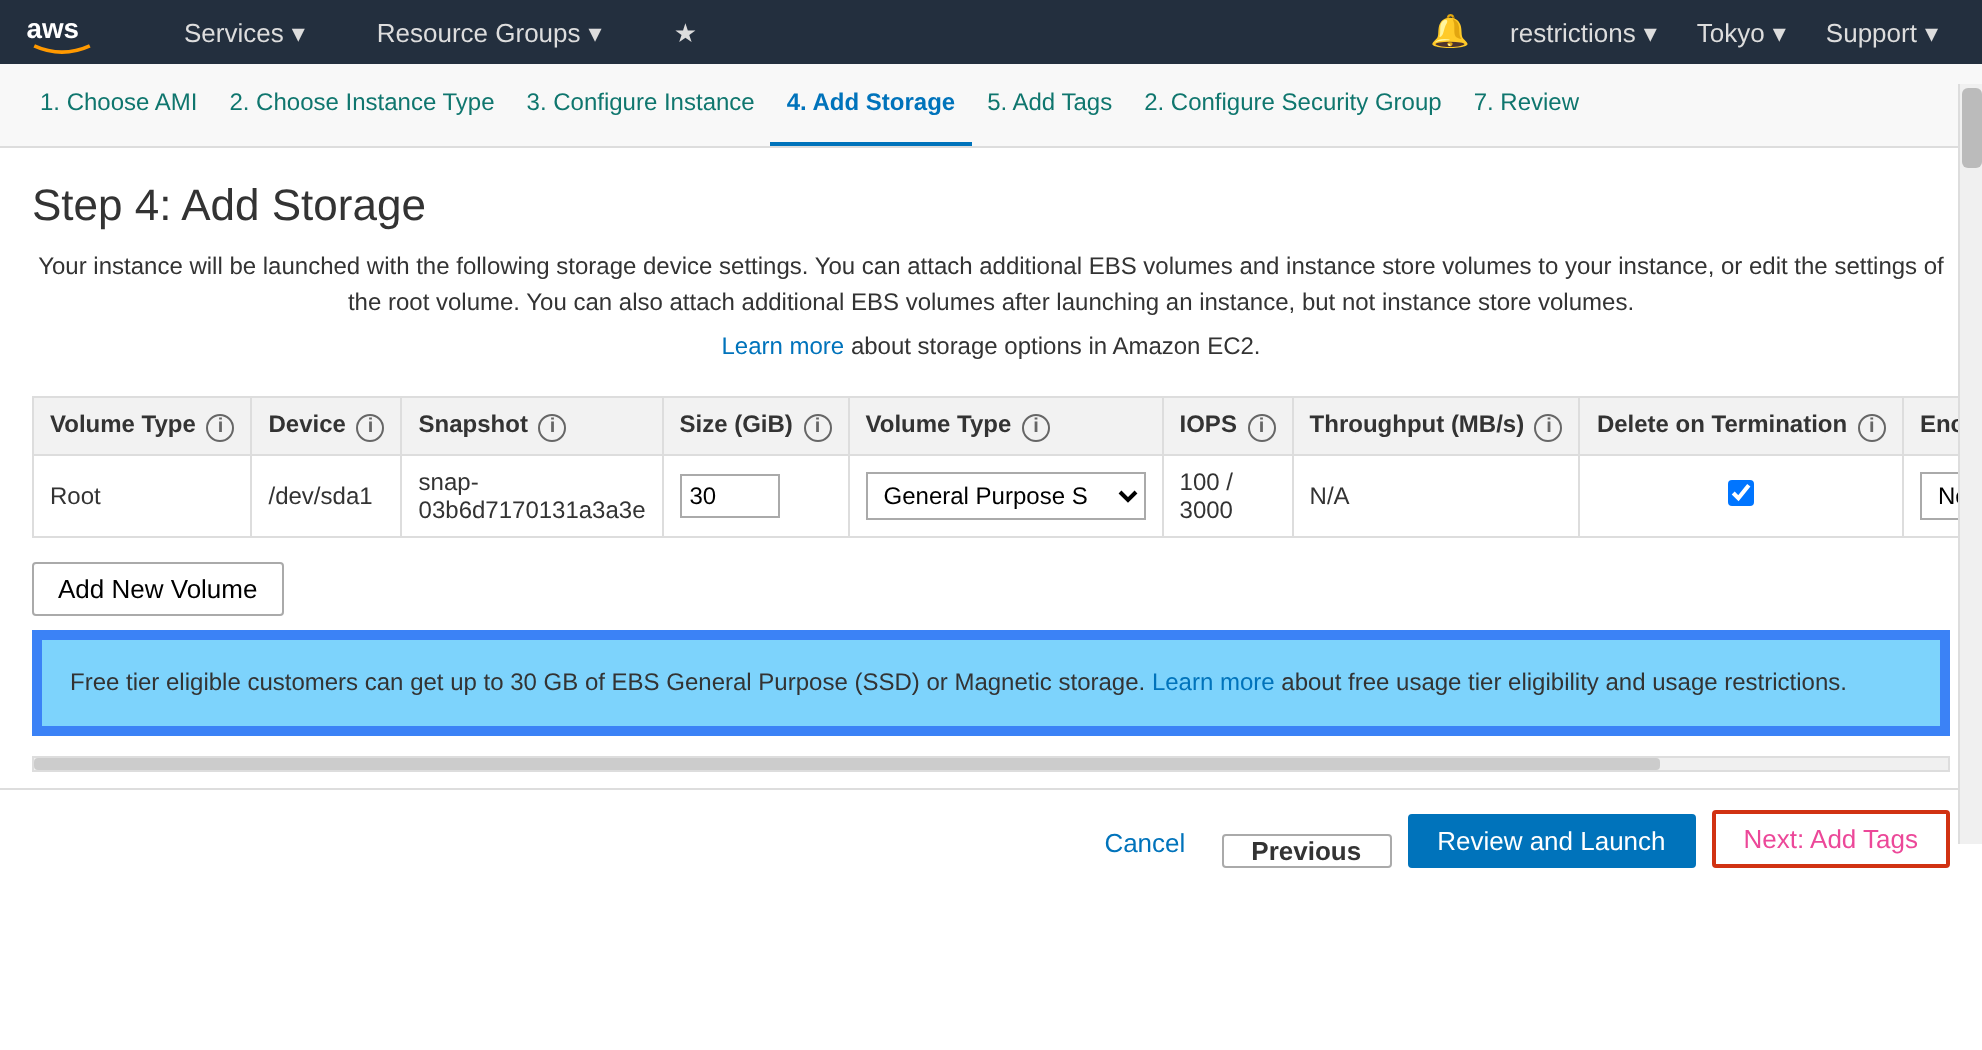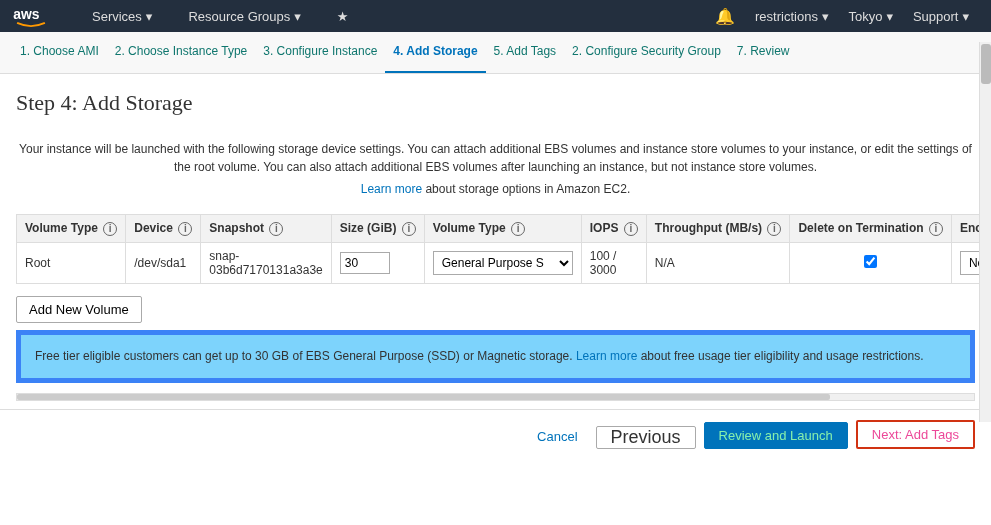--- a/index.html
+++ b/index.html
@@ -67,23 +67,22 @@
 
     
     .main-content {
       padding: 16px 16px 0 16px;
       position: relative;
     }
 
     .page-title {
       font-size: 22px;
       font-weight: normal;
-      margin-bottom: 24px;
+      margin-bottom: 8px;
       color: #333;
-      font-family: Liberation Serif, serif;
     }
 
     .page-desc {
       font-size: 12px;
       color: #333;
       line-height: 1.5;
       margin-bottom: 4px;
       text-align: center;
     }
 
@@ -215,30 +214,31 @@
       color: #0073bb;
       font-size: 13px;
       cursor: pointer;
       padding: 5px 10px;
     }
 
     .btn-previous {
       background: #fff;
       border: 1px solid #aaa;
       color: #333;
-      font-size: 18px;
+      font-size: 13px;
       cursor: pointer;
       padding: 0 14px;
       border-radius: 2px;
+      font-weight: bold;
     }
 
     .btn-review {
       background: #0073bb;
       border: 1px solid #0073bb;
-      color: #86efac;
+      color: #ffffff;
       font-size: 13px;
       cursor: pointer;
       padding: 5px 14px;
       border-radius: 2px;
     }
 
     .btn-next {
       background: #fff;
       border: 2px solid #d13212;
       color: #ec4899;

